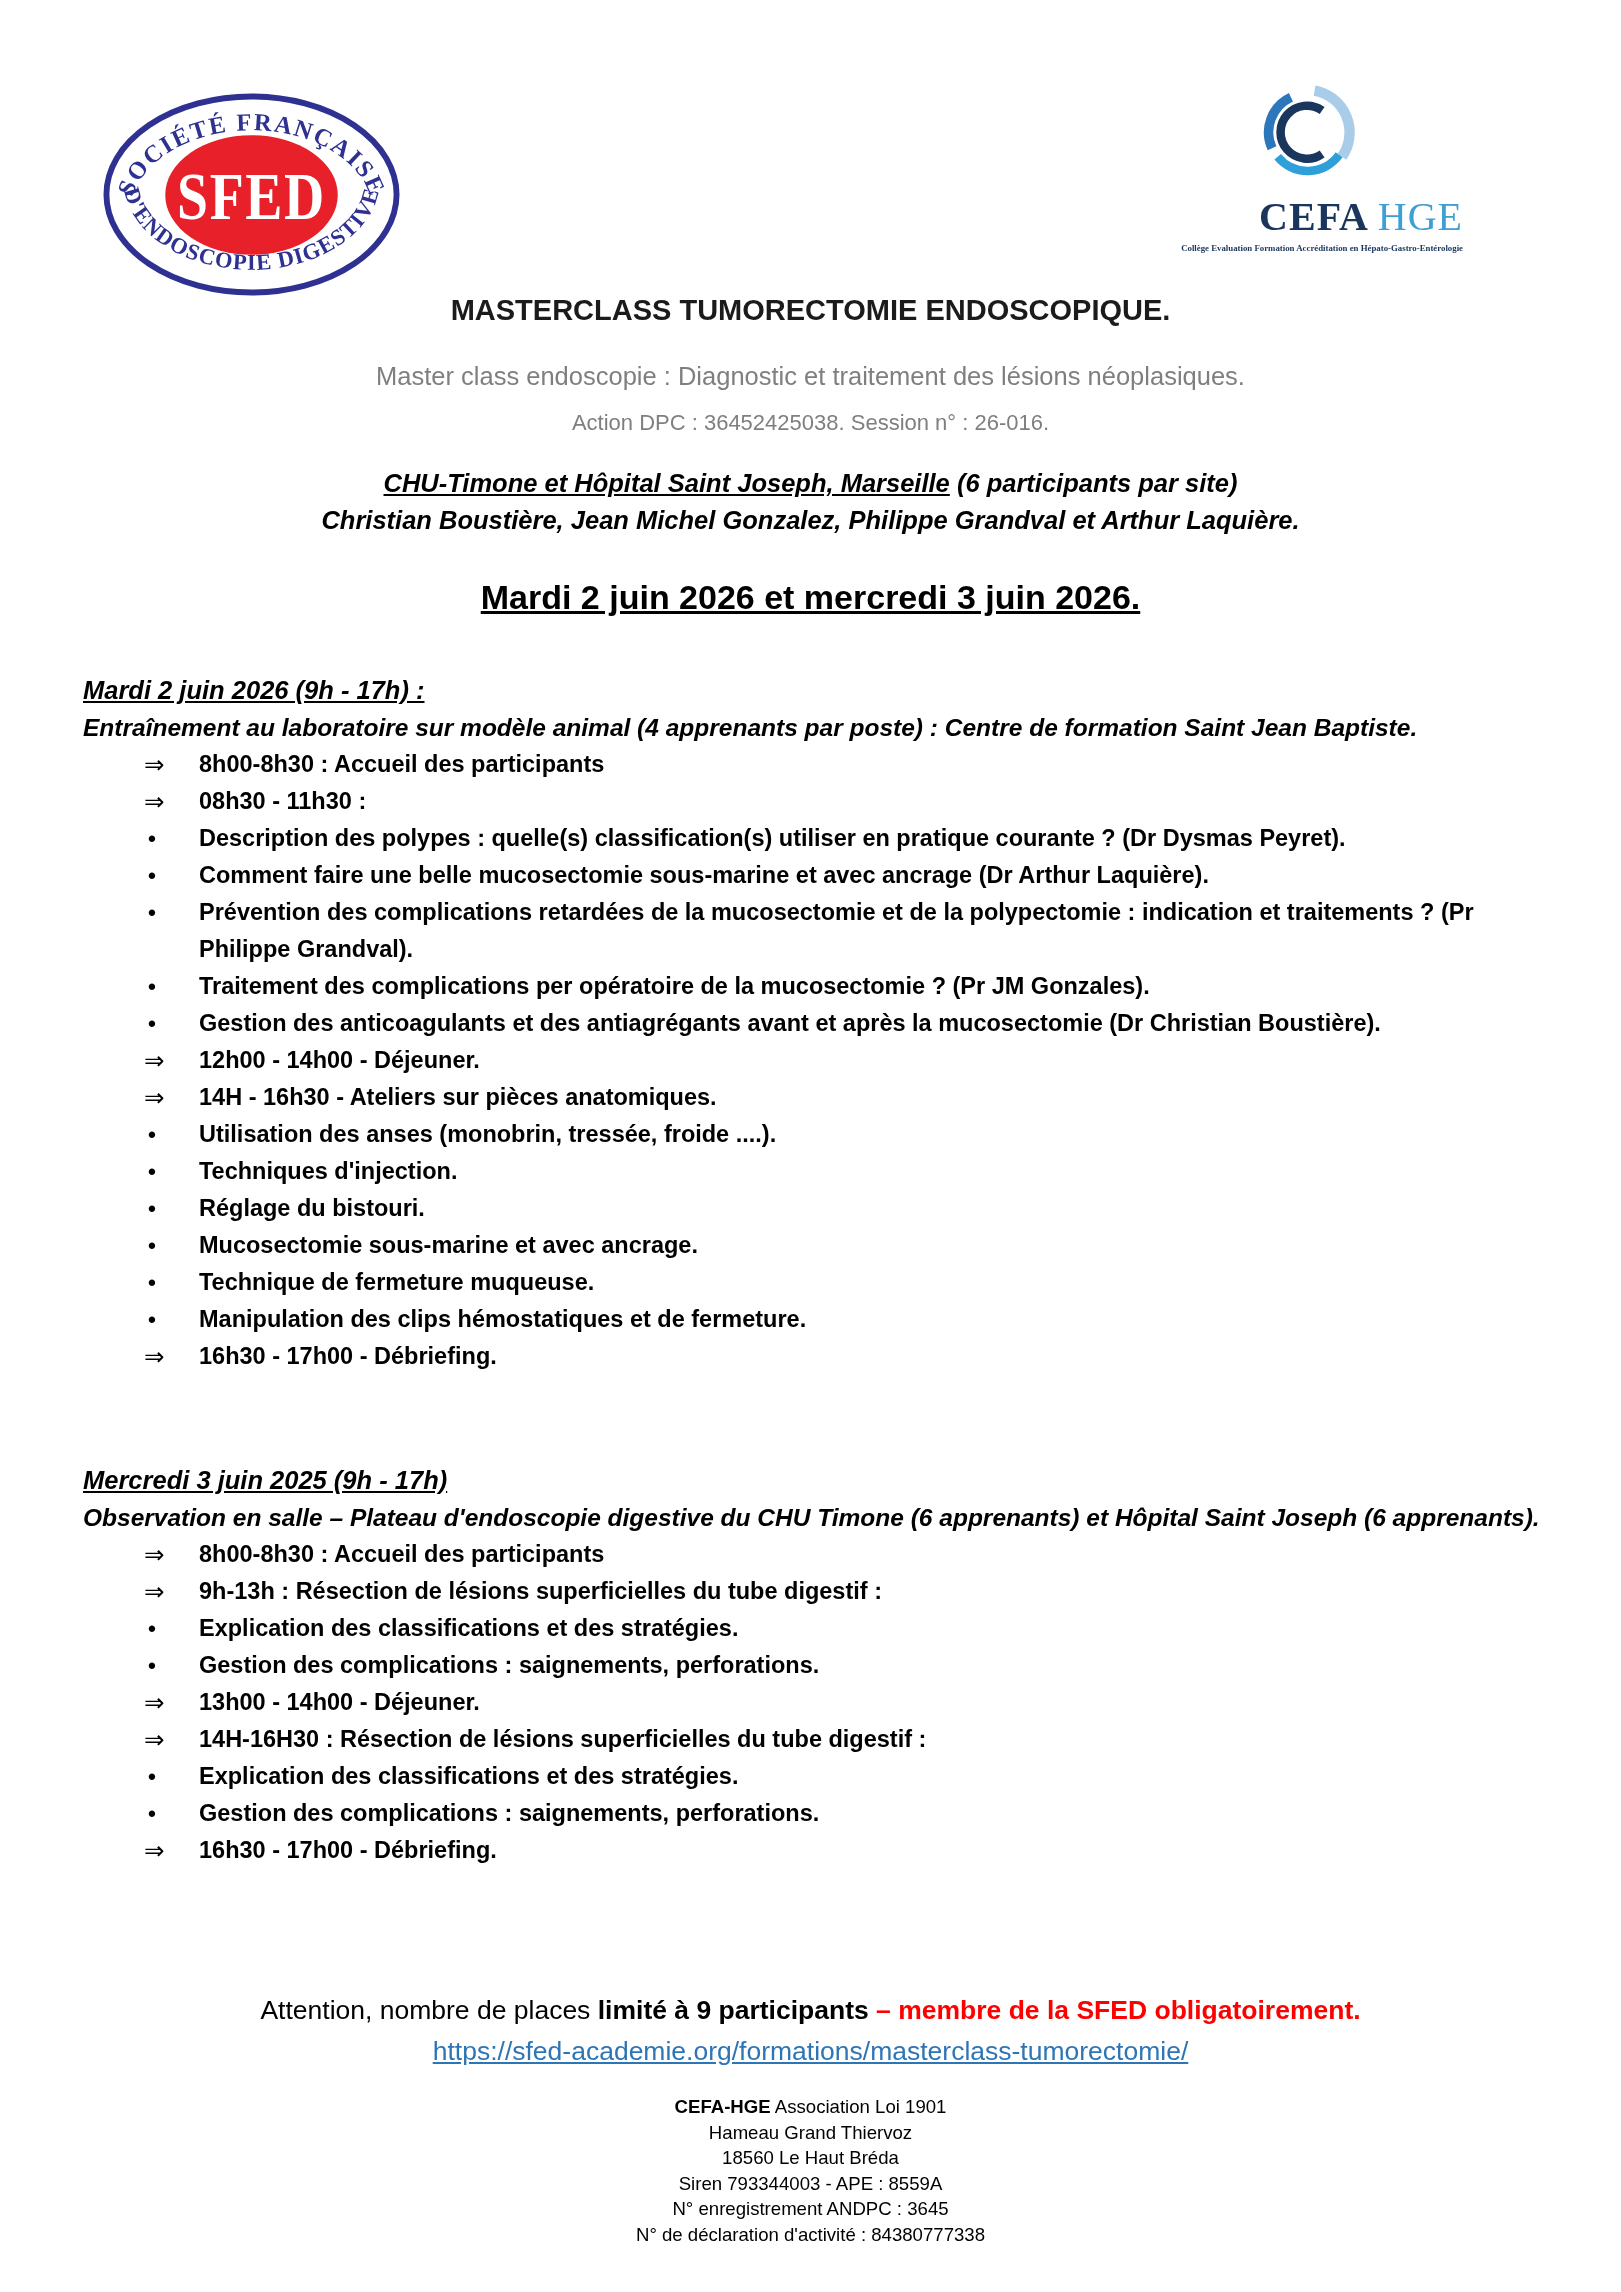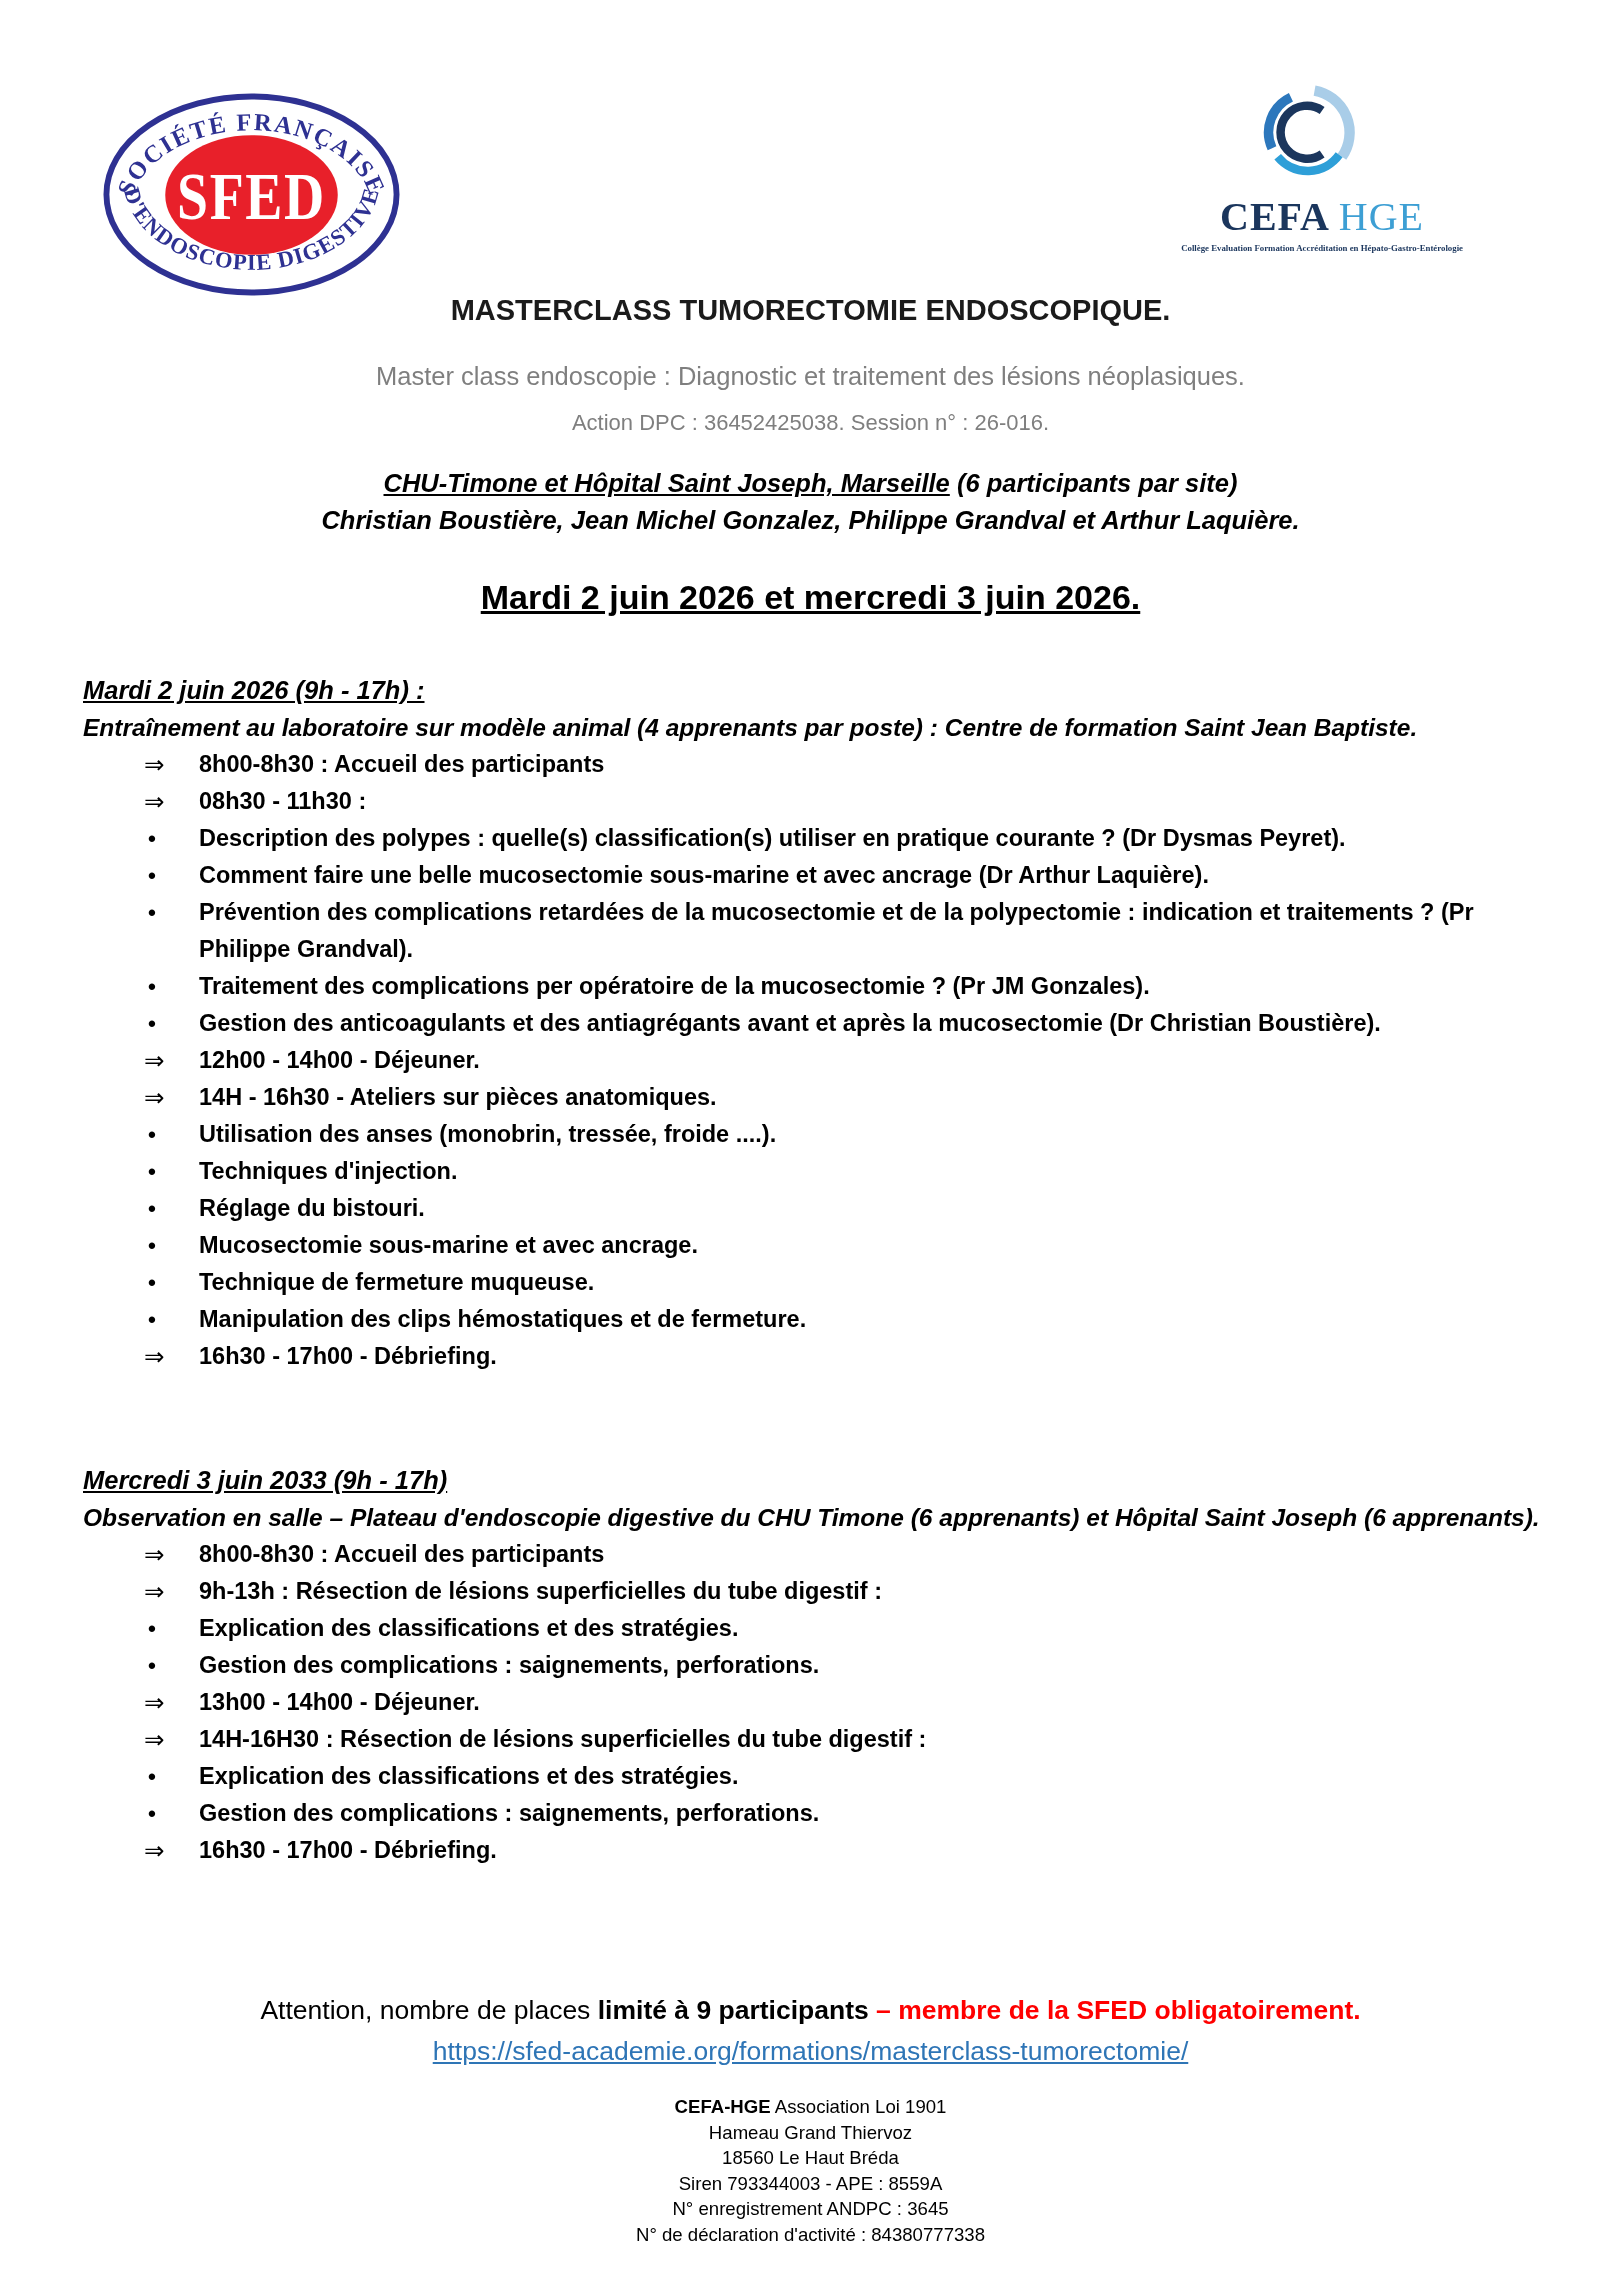--- a/index.html
+++ b/index.html
@@ -7,21 +7,21 @@
     position:relative; width:1621px; height:2293px; margin:0 auto;
     background:#ffffff; color:#000;
     font-family:"Liberation Sans","DejaVu Sans",sans-serif;
     overflow:hidden;
   }
   
   .sfed-logo { position:absolute; left:103px; top:93px; width:297px; height:203px; }
   .cefa-logo { position:absolute; left:1157px; top:83px; width:306px; height:186px; }
   .cefa-icon { position:absolute; left:98px; top:0px; width:104px; height:104px; }
   .cefa-name {
-    position:absolute; left:12px; top:110px; width:100%; text-align:center;
+    position:absolute; left:0; top:110px; width:100%; text-align:right;
     font-family:"Liberation Serif","DejaVu Serif",serif; font-weight:bold;
     font-size:40px; letter-spacing:1px; white-space:nowrap;
   }
   .cefa-name .dark  { color:#1b365d; }
   .cefa-name .light { color:#3d9fd4; font-weight:normal; }
   .cefa-tagline {
     position:absolute; left:0; top:160px; width:100%; text-align:right;
     font-family:"Liberation Serif","DejaVu Serif",serif; font-weight:bold;
     font-size:8.8px; color:#1b365d; white-space:nowrap;
   }
@@ -107,21 +107,21 @@
     <div class="li"><span class="mk mk-bullet">•</span><span>Utilisation des anses (monobrin, tressée, froide ....).</span></div>
     <div class="li"><span class="mk mk-bullet">•</span><span>Techniques d'injection.</span></div>
     <div class="li"><span class="mk mk-bullet">•</span><span>Réglage du bistouri.</span></div>
     <div class="li"><span class="mk mk-bullet">•</span><span>Mucosectomie sous-marine et avec ancrage.</span></div>
     <div class="li"><span class="mk mk-bullet">•</span><span>Technique de fermeture muqueuse.</span></div>
     <div class="li"><span class="mk mk-bullet">•</span><span>Manipulation des clips hémostatiques et de fermeture.</span></div>
     <div class="li"><span class="mk">⇒</span><span>16h30 - 17h00 - Débriefing.</span></div>
   </div>
 
   <div class="day day-2">
-    <div class="day-heading">Mercredi 3 juin 2033 (9h - 17h)</div>
+    <div class="day-heading">Mercredi 3 juin 2025 (9h - 17h)</div>
     <div class="day-intro">Observation en salle – Plateau d'endoscopie digestive du CHU Timone (6 apprenants) et Hôpital Saint Joseph (6 apprenants).</div>
     <div class="li"><span class="mk">⇒</span><span>8h00-8h30 : Accueil des participants</span></div>
     <div class="li"><span class="mk">⇒</span><span>9h-13h : Résection de lésions superficielles du tube digestif :</span></div>
     <div class="li"><span class="mk mk-bullet">•</span><span>Explication des classifications et des stratégies.</span></div>
     <div class="li"><span class="mk mk-bullet">•</span><span>Gestion des complications : saignements, perforations.</span></div>
     <div class="li"><span class="mk">⇒</span><span>13h00 - 14h00 - Déjeuner.</span></div>
     <div class="li"><span class="mk">⇒</span><span>14H-16H30 : Résection de lésions superficielles du tube digestif :</span></div>
     <div class="li"><span class="mk mk-bullet">•</span><span>Explication des classifications et des stratégies.</span></div>
     <div class="li"><span class="mk mk-bullet">•</span><span>Gestion des complications : saignements, perforations.</span></div>
     <div class="li"><span class="mk">⇒</span><span>16h30 - 17h00 - Débriefing.</span></div>

